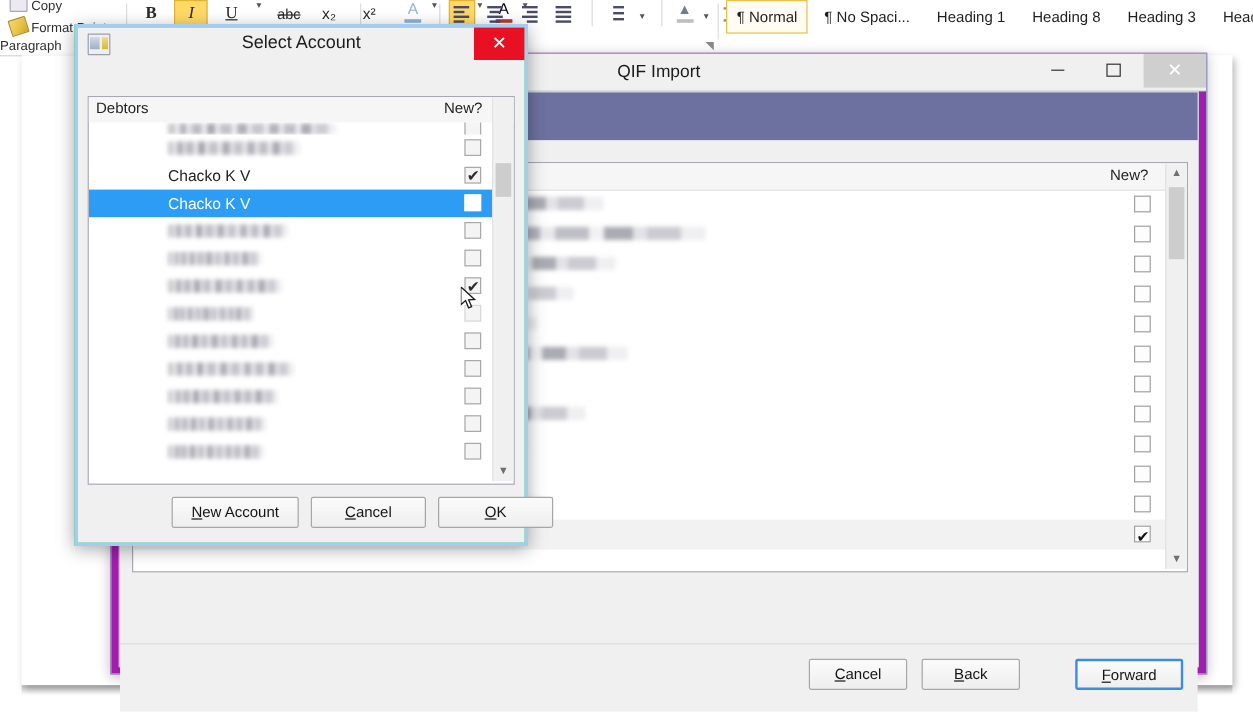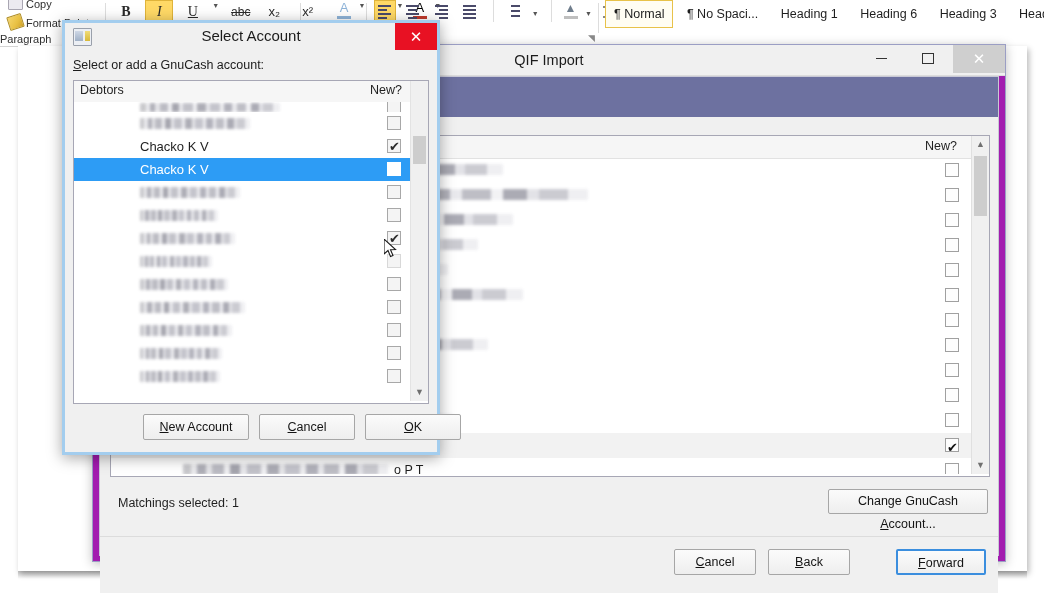--- a/index.html
+++ b/index.html
@@ -360,21 +360,21 @@
     </div>
     <div class="para-lbl">Paragraph</div>
     <div class="para-dlg">◥</div>
 
     <div class="rb-sep" style="left:598px;"></div>
 
     <div class="rb-styles">
       <span class="sty sel">¶ Normal</span>
       <span class="sty">¶ No Spaci...</span>
       <span class="sty">Heading 1</span>
-      <span class="sty">Heading 6</span>
+      <span class="sty">Heading 8</span>
       <span class="sty">Heading 3</span>
       <span class="sty">Heading 4</span>
     </div>
   </div>
 
   <div class="docpage"></div>
   <div class="doc-shadow"></div>
 
   <div class="qif">
     <div class="qif-title">
@@ -441,56 +441,47 @@
               <span class="cb"></span>
             </div>
             <div class="qrow">
               <span class="blur" style="width:270px;"></span>
               <span class="cb"></span>
             </div>
             <div class="qrow selrow">
               <span>Assets:Current Assets:Debtors:Chacko K V</span>
               <span class="cb on"></span>
             </div>
-            <div class="qrow">
-              <span class="blur" style="width:205px;"></span><span style="margin-left:6px;">o P T</span>
-              <span class="cb"></span>
-            </div>
           </div>
 
           <div class="lf-scroll">
             <div class="up">▲</div>
             <div class="thumb"></div>
             <div class="dn">▼</div>
           </div>
         </div>
 
-        <div class="status-bar">
-          <div class="status-text">Matchings selected: 1</div>
-          <div class="btn btn-change">Change GnuCash <u>A</u>ccount...</div>
-        </div>
 
         <div class="qif-footer">
           <div class="btn btn-cancel2"><u>C</u>ancel</div>
           <div class="btn btn-back"><u>B</u>ack</div>
           <div class="btn btn-forward"><u>F</u>orward</div>
         </div>
       </div>
     </div>
   </div>
 
   <div class="dlg">
     <div class="dlg-title">
       <span class="dlg-ico"></span>
       <div class="dlg-title-text">Select Account</div>
       <div class="dlg-close">✕</div>
     </div>
 
     <div class="dlg-body">
-      <div class="dlg-label"><u>S</u>elect or add a GnuCash account:</div>
 
       <div class="dlg-list">
         <div class="dl-head">
           <span class="ha">Debtors</span>
           <span class="hn">New?</span>
           <span class="ar">▲</span>
         </div>
 
         <div class="dl-rows">
           <div class="drow" style="height:10px;line-height:10px;overflow:hidden;">

